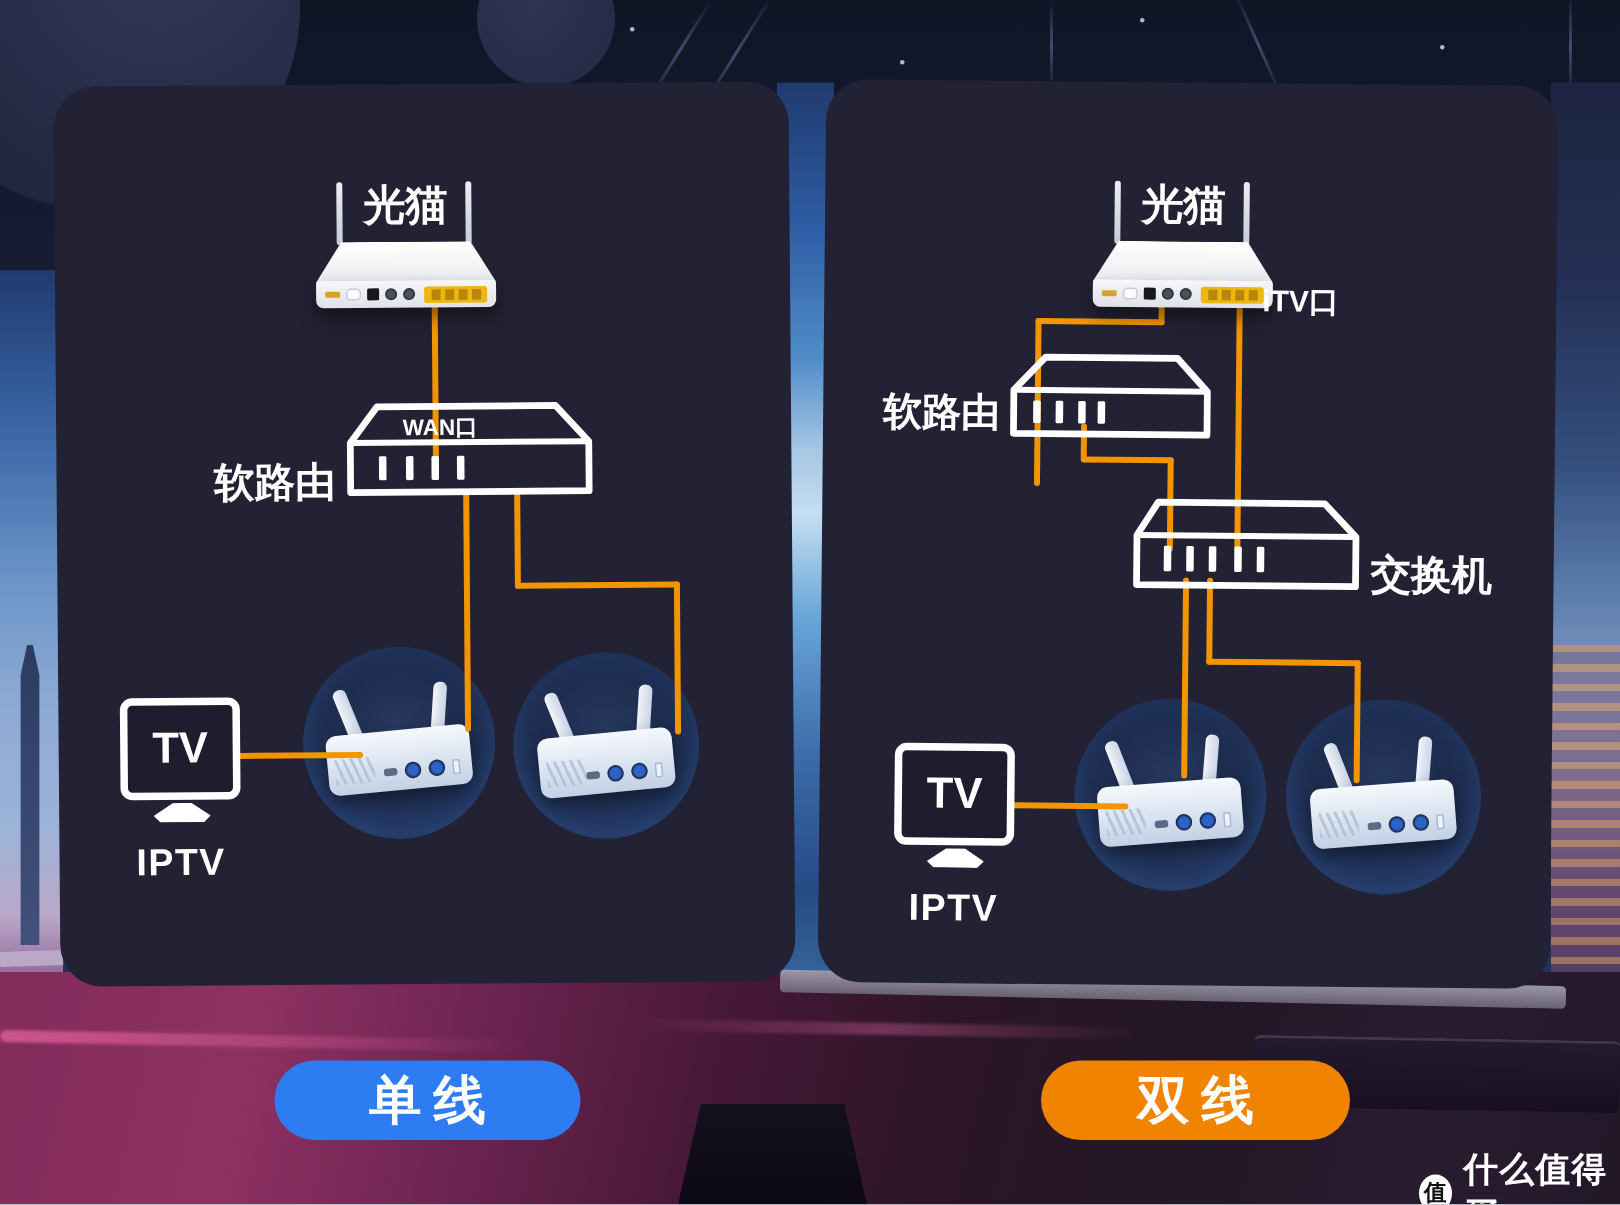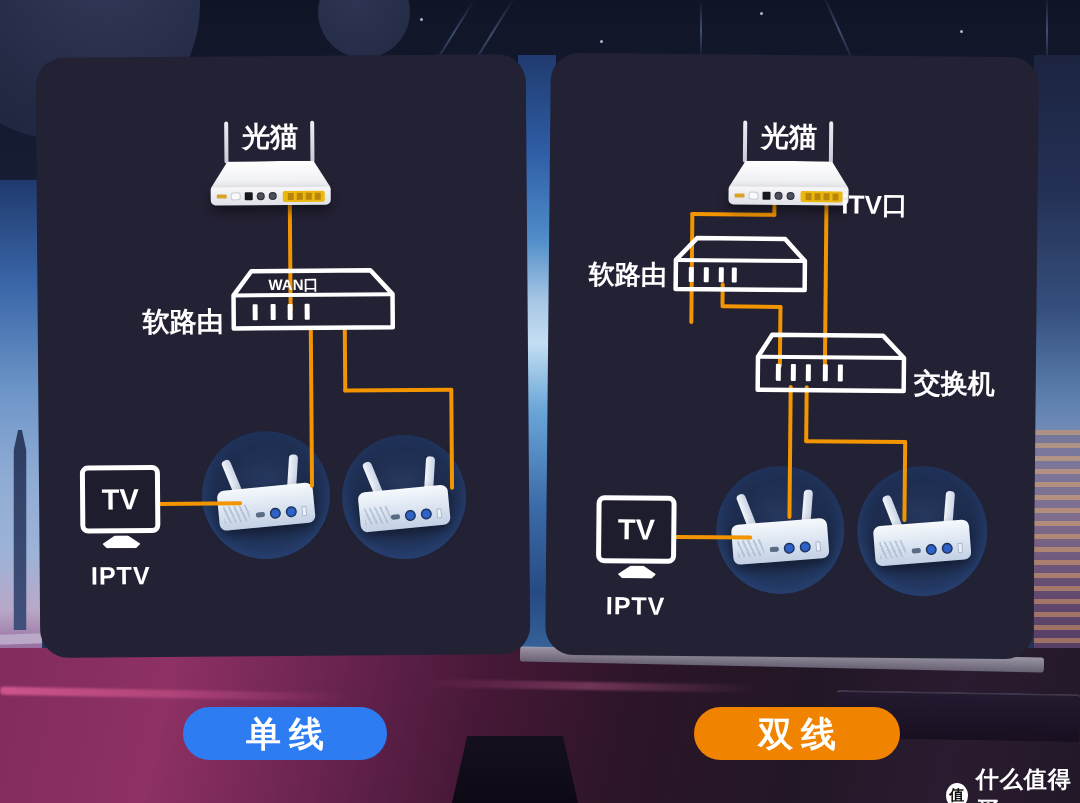--- a/index.html
+++ b/index.html
@@ -247,21 +247,21 @@
         <span class="mp-rnd"></span>
         <span class="mp-rnd"></span>
         <span class="mp-eth">
             <i></i>
             <i></i>
             <i></i>
             <i></i>
           </span>
       </div>
     </div>
-    <div class="lbl" style="left:292px;top:132px;font-size:26px">iTV口</div>
+    <div class="lbl" style="left:292px;top:132px;font-size:20px">iTV口</div>
 
     <div class="lbl" style="left:26px;top:204px;width:92px;text-align:right;font-size:26px">软路由</div>
     <svg class="dev" style="left:124px;top:181px" width="135" height="58" viewBox="0 0 135 58">
       <path d="M24,3 L112,3 L132,25 L132,54 L3,54 L3,25 Z" fill="none" stroke="#fff" stroke-width="4.5" stroke-linejoin="round"></path>
       <line x1="3" y1="25" x2="132" y2="25" stroke="#fff" stroke-width="4"></line>
       <rect x="16" y="32" width="5" height="15" rx="1" fill="#fff"></rect>
       <rect x="31" y="32" width="5" height="15" rx="1" fill="#fff"></rect>
       <rect x="46" y="32" width="5" height="15" rx="1" fill="#fff"></rect>
       <rect x="59" y="32" width="5" height="15" rx="1" fill="#fff"></rect>
     </svg>

